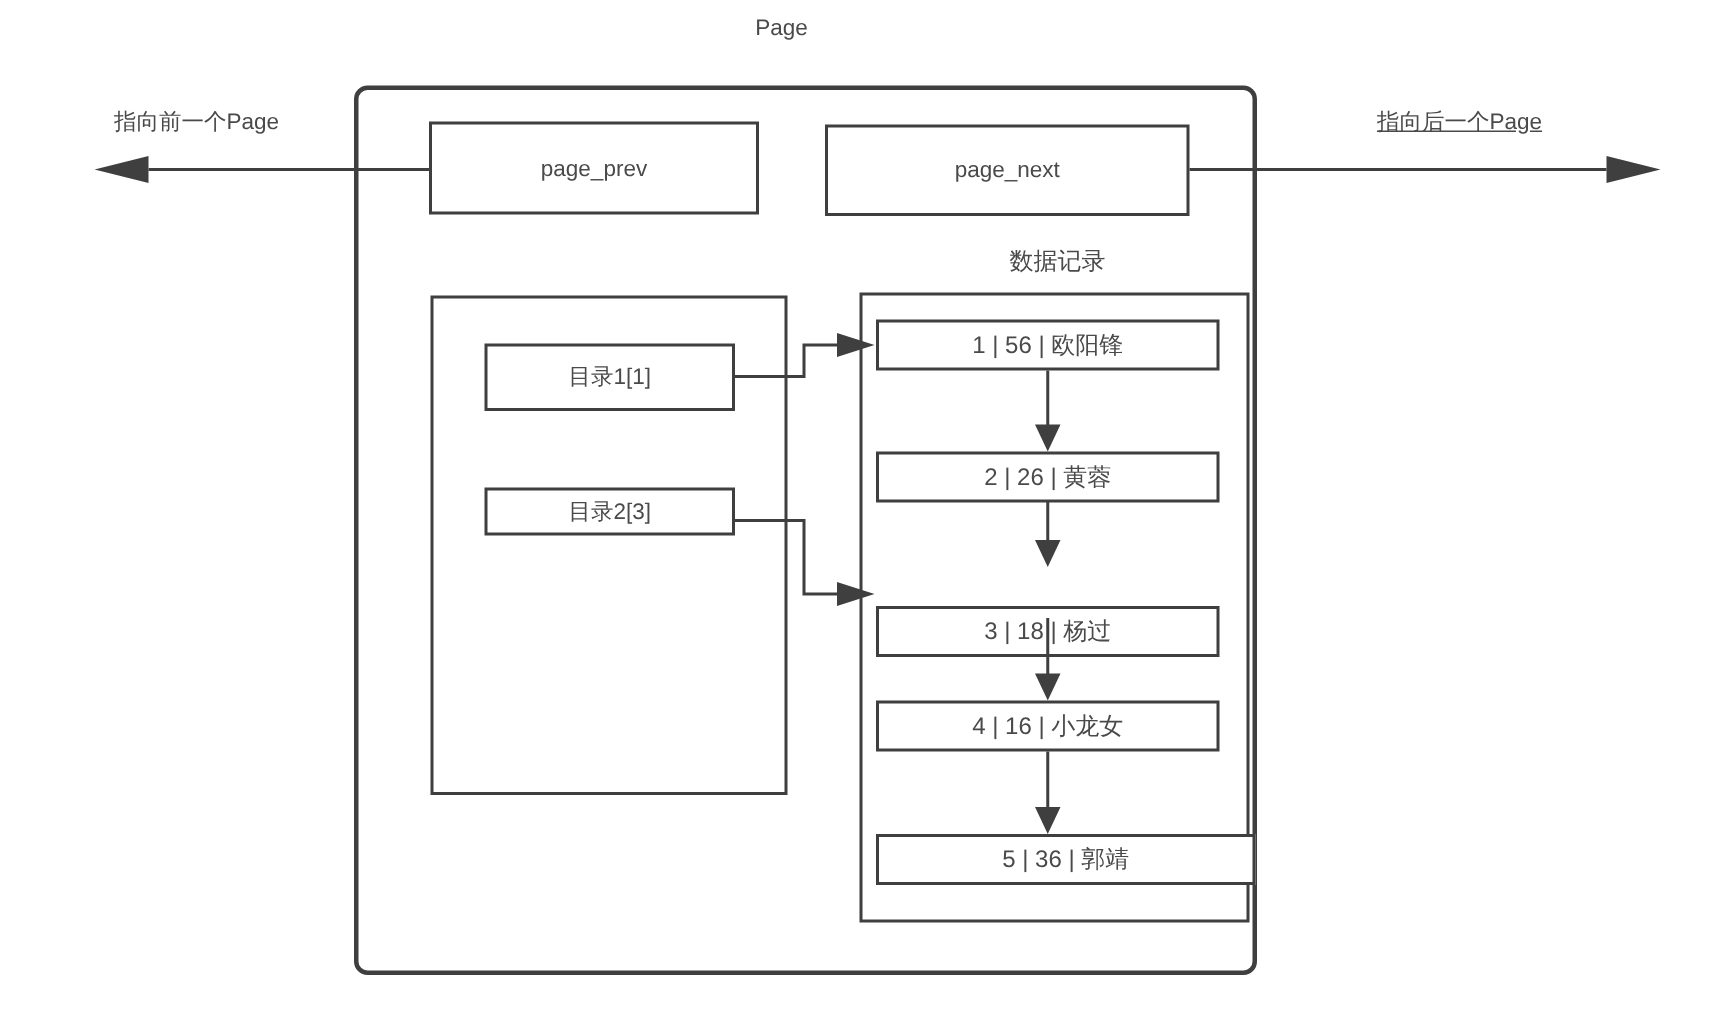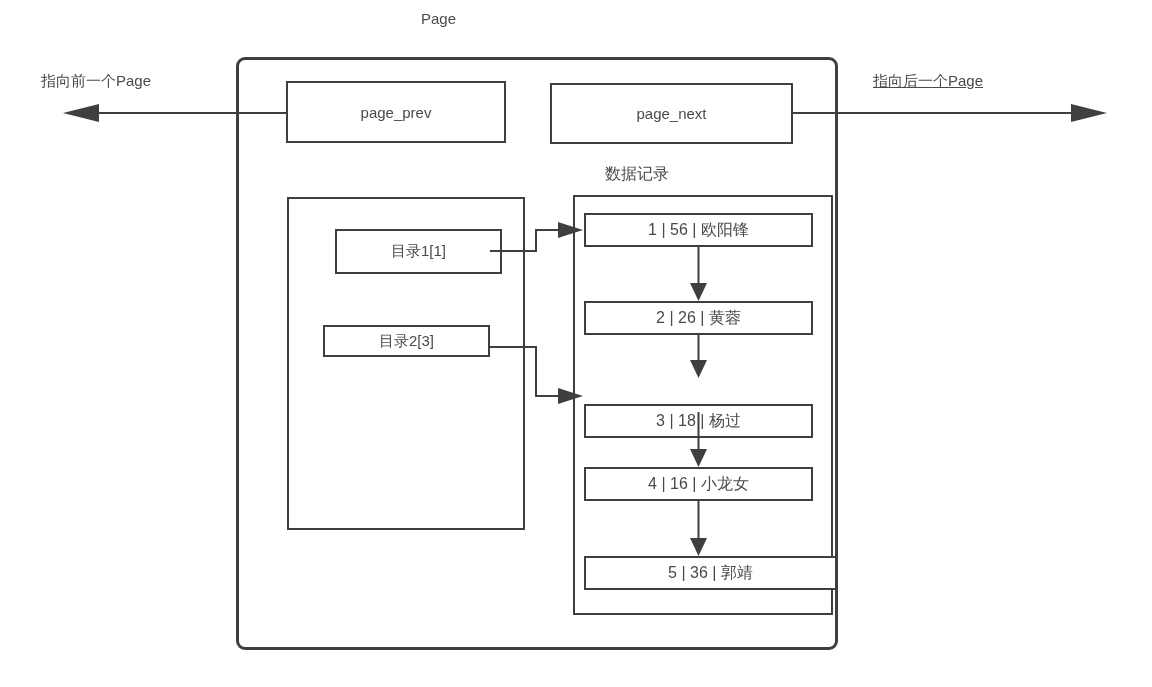--- a/index.html
+++ b/index.html
@@ -1,21 +1,21 @@
 <!DOCTYPE html>
 <html><head>
 <meta charset="utf-8">
 <style>
   html,body{margin:0;padding:0;background:#ffffff;}
   .stage{
     position:relative;width:1152px;height:687px;background:#ffffff;overflow:hidden;
     font-family:"Liberation Sans","DejaVu Sans",sans-serif;color:#4a4a4a;
   }
   .abs{position:absolute;box-sizing:border-box;}
-  .lbl{text-align:left;white-space:nowrap;}
+  .lbl{text-align:center;white-space:nowrap;}
   .box{
     border:2px solid #3f3f3f;background:#ffffff;
     display:flex;align-items:center;justify-content:center;
   }
   .outer-box{
     border:3px solid #3f3f3f;border-radius:9px;background:transparent;
   }
   .container-box{
     border:2px solid #3f3f3f;background:transparent;
   }
@@ -36,21 +36,21 @@
     <span>page_prev</span>
   </div>
   <div class="abs box t15" style="left:550px;top:83px;width:243px;height:61px;">
     <span>page_next</span>
   </div>
 
   <div class="abs lbl t15" style="left:41px;top:72px;width:180px;">指向前一个Page</div>
   <div class="abs lbl t15" style="left:873px;top:72px;width:200px;text-decoration:underline;">指向后一个Page</div>
 
   <div class="abs container-box" style="left:287px;top:197px;width:238px;height:333px;"></div>
-  <div class="abs box t15" style="left:323px;top:229px;width:167px;height:45px;margin-left:12px;">
+  <div class="abs box t15" style="left:323px;top:229px;width:167px;height:45px;">
     <span>目录1[1]</span>
   </div>
   <div class="abs box t15" style="left:323px;top:325px;width:167px;height:32px;text-align:center;">
     <span>目录2[3]</span>
   </div>
 
   <div class="abs lbl t16" style="left:605px;top:164px;width:200px;">数据记录</div>
   <div class="abs container-box" style="left:573px;top:195px;width:260px;height:420px;"></div>
 
   <div class="abs box t16" style="left:584px;top:213px;width:229px;height:34px;">

